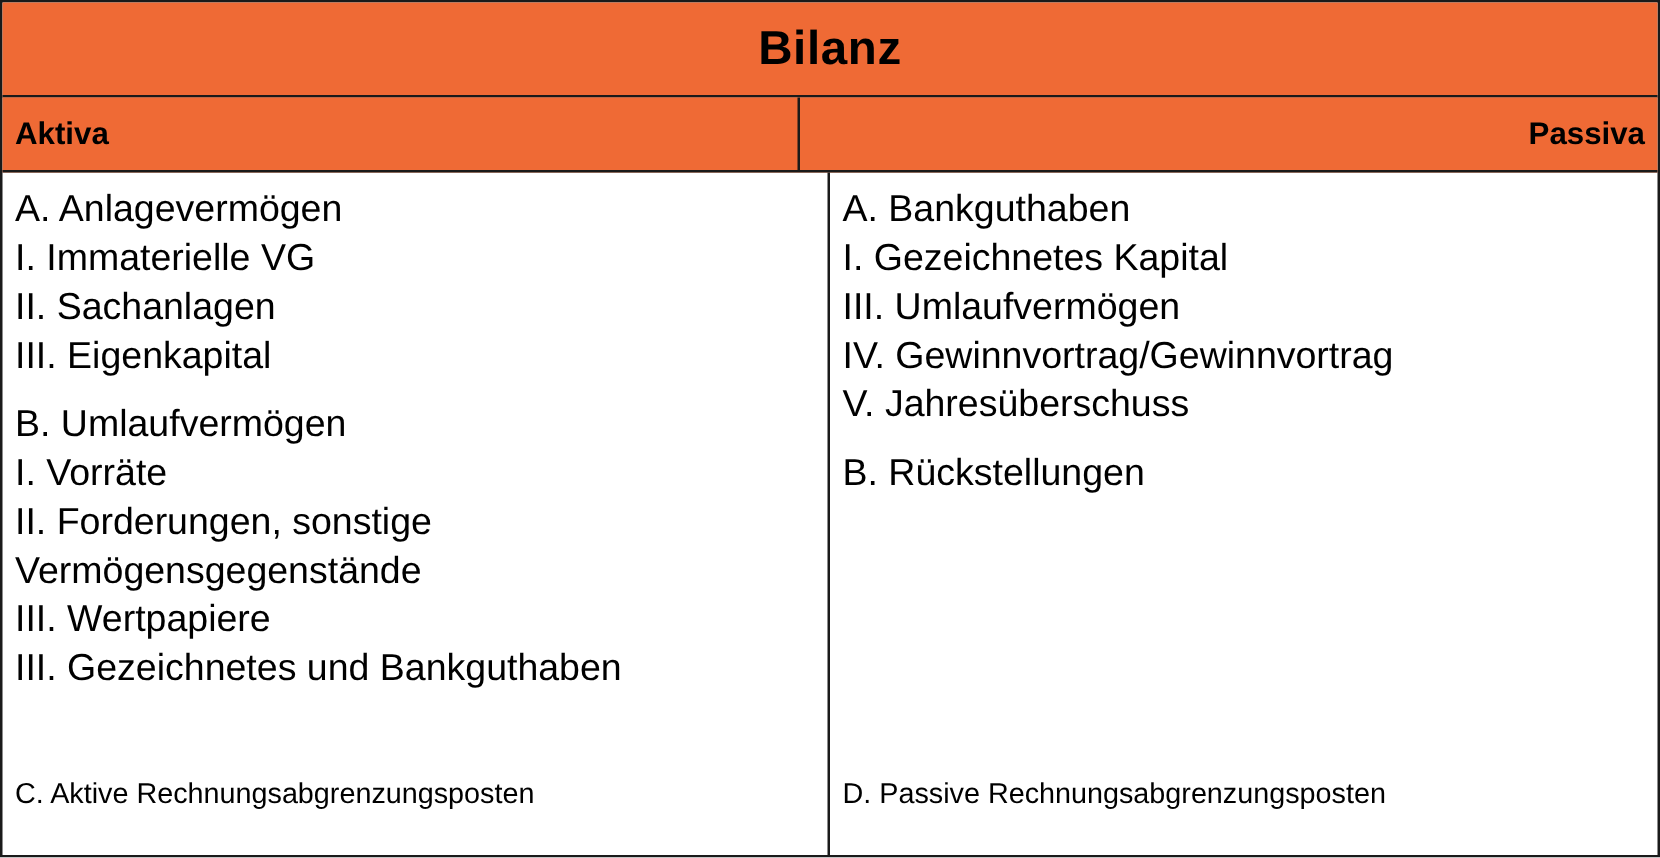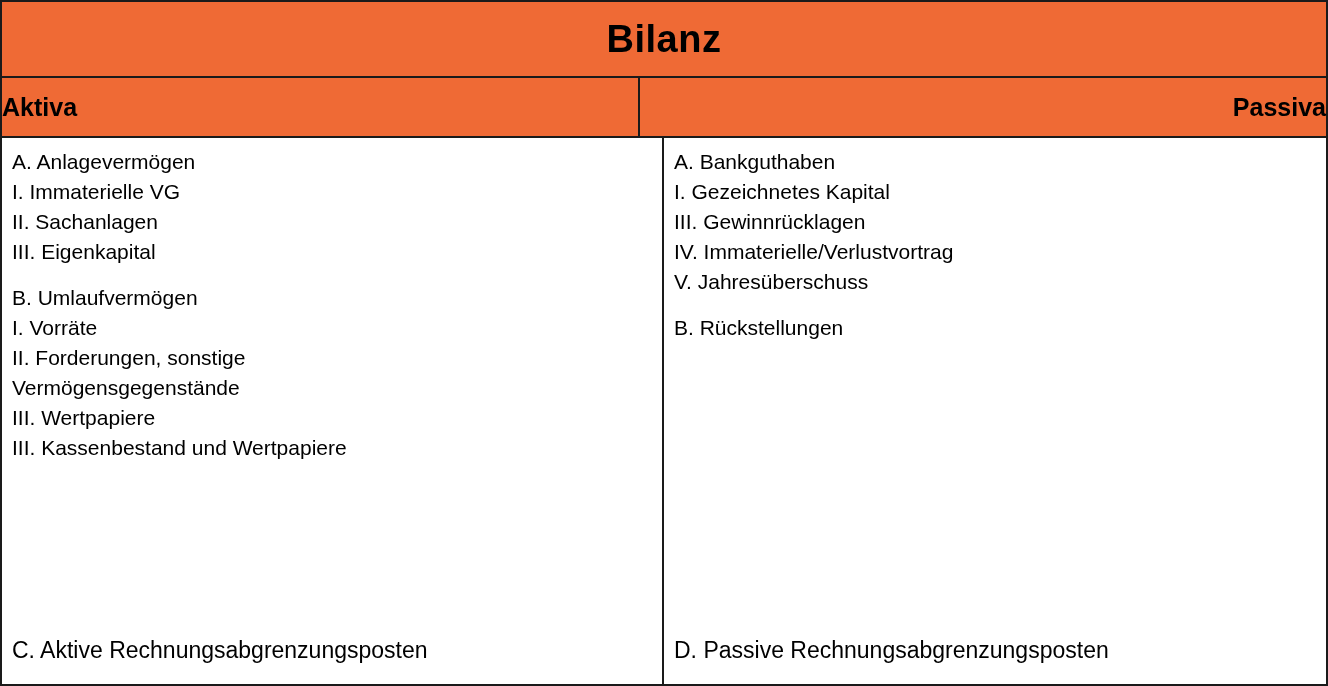--- a/index.html
+++ b/index.html
@@ -43,21 +43,21 @@
     display: flex;
   }
   .bs-subhead .col {
     box-sizing: border-box;
     width: 50%;
     display: flex;
     align-items: center;
     font-size: 25px;
     font-weight: bold;
     color: #000000;
-    padding: 0 0;
+    padding: 0 10px;
   }
   .bs-subhead .col.left {
     justify-content: flex-start;
     border-right: 2px solid #1a1a1a;
   }
   .bs-subhead .col.right {
     justify-content: flex-end;
     margin-left: 48px;
   }
   .bs-body {
@@ -68,36 +68,36 @@
   .bs-body .col {
     box-sizing: border-box;
     width: 50%;
     padding: 10px 10px 0 10px;
     position: relative;
   }
   .bs-body .col.left {
     border-right: 2px solid #1a1a1a;
   }
   .line {
-    font-size: 21px;
+    font-size: 30px;
     color: #000000;
     line-height: 1.30;
     white-space: pre-wrap;
     min-height: 30px;
   }
   .line.spacer {
     height: 16px;
     min-height: 0;
     line-height: 16px;
   }
   .bottom-line {
     position: absolute;
     left: 10px;
     right: 10px;
-    bottom: 20px;
+    bottom: 36px;
     font-size: 23px;
     color: #000000;
   }
 </style>
 </head>
 <body>
 
 <div class="balance-sheet">
 
   <div class="bs-title">Bilanz</div>
@@ -113,29 +113,29 @@
       <div class="line">A. Anlagevermögen</div>
       <div class="line">I. Immaterielle VG</div>
       <div class="line">II. Sachanlagen</div>
       <div class="line">III. Eigenkapital</div>
       <div class="line spacer"></div>
       <div class="line">B. Umlaufvermögen</div>
       <div class="line">I. Vorräte</div>
       <div class="line">II. Forderungen, sonstige</div>
       <div class="line">Vermögensgegenstände</div>
       <div class="line">III. Wertpapiere</div>
-      <div class="line">III. Kassenbestand und Wertpapiere</div>
+      <div class="line">III. Gezeichnetes und Bankguthaben</div>
       <div class="bottom-line">C. Aktive Rechnungsabgrenzungsposten</div>
     </div>
 
     <div class="col right">
       <div class="line">A. Bankguthaben</div>
       <div class="line">I. Gezeichnetes Kapital</div>
-      <div class="line">III. Gewinnrücklagen</div>
-      <div class="line">IV. Immaterielle/Verlustvortrag</div>
+      <div class="line">III. Umlaufvermögen</div>
+      <div class="line">IV. Gewinnvortrag/Gewinnvortrag</div>
       <div class="line">V. Jahresüberschuss</div>
       <div class="line spacer"></div>
       <div class="line">B. Rückstellungen</div>
       <div class="line spacer"></div>
       <div class="bottom-line">D. Passive Rechnungsabgrenzungsposten</div>
     </div>
 
   </div>
 </div>
 

